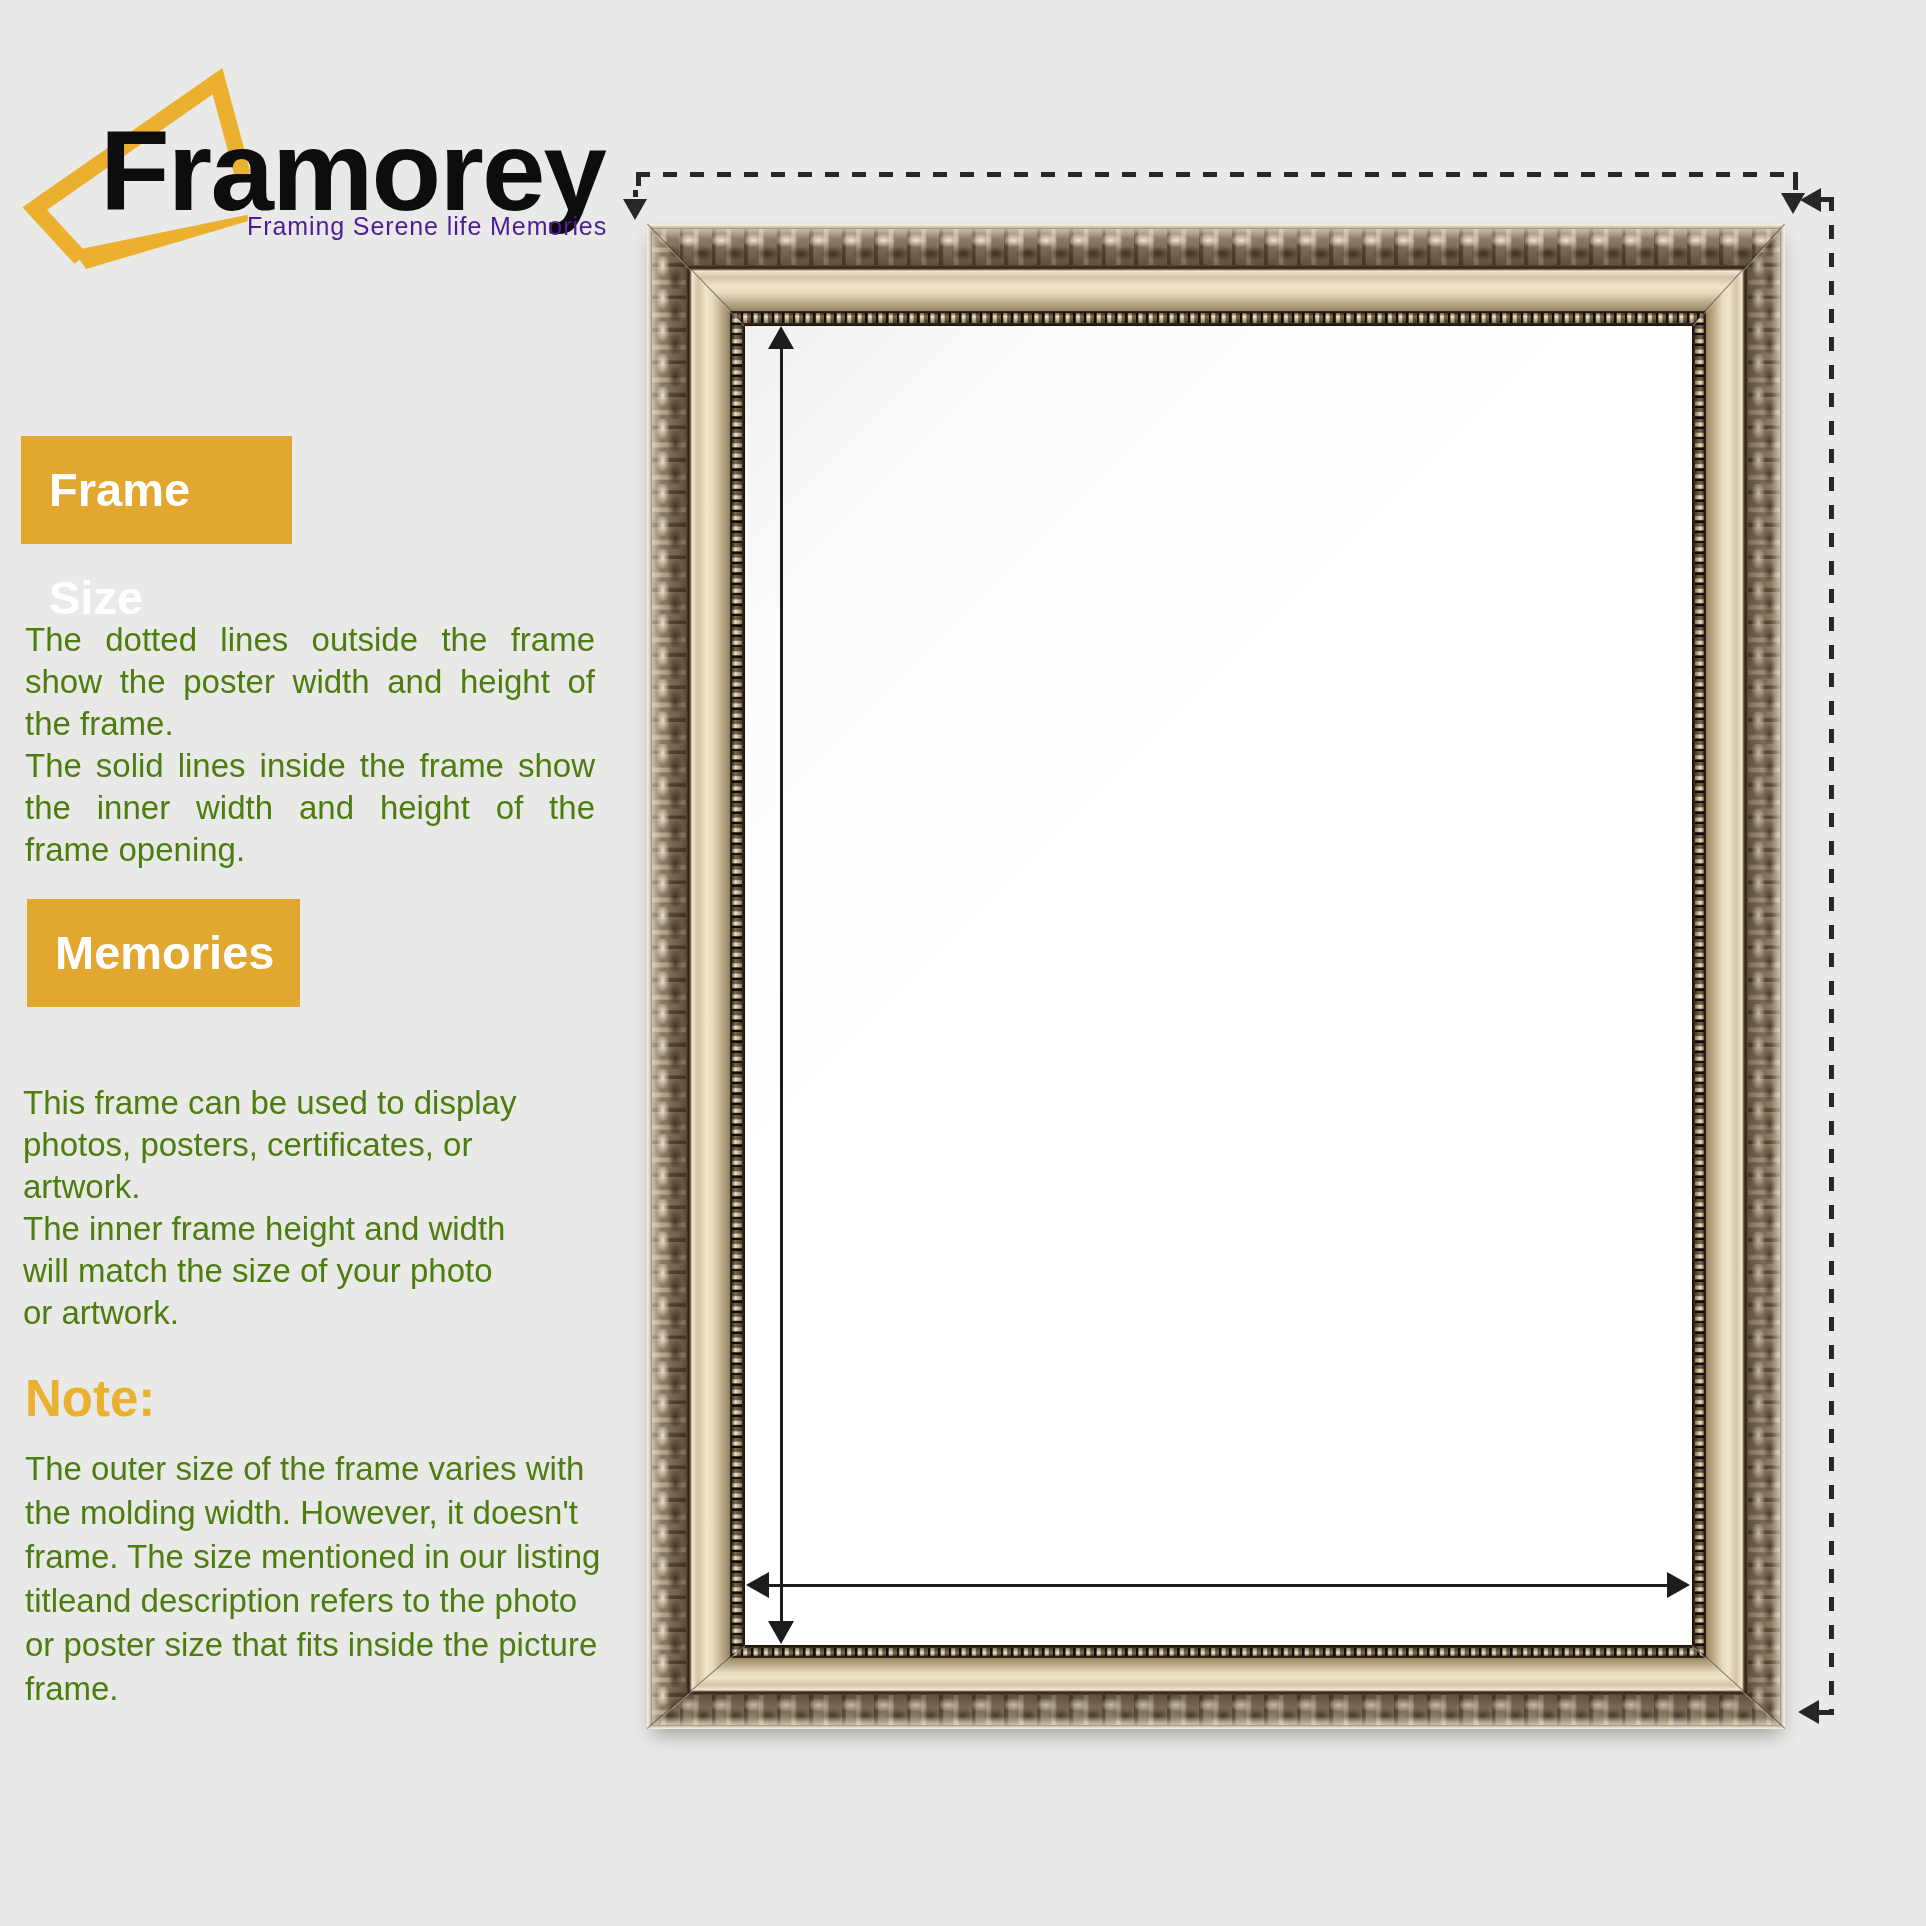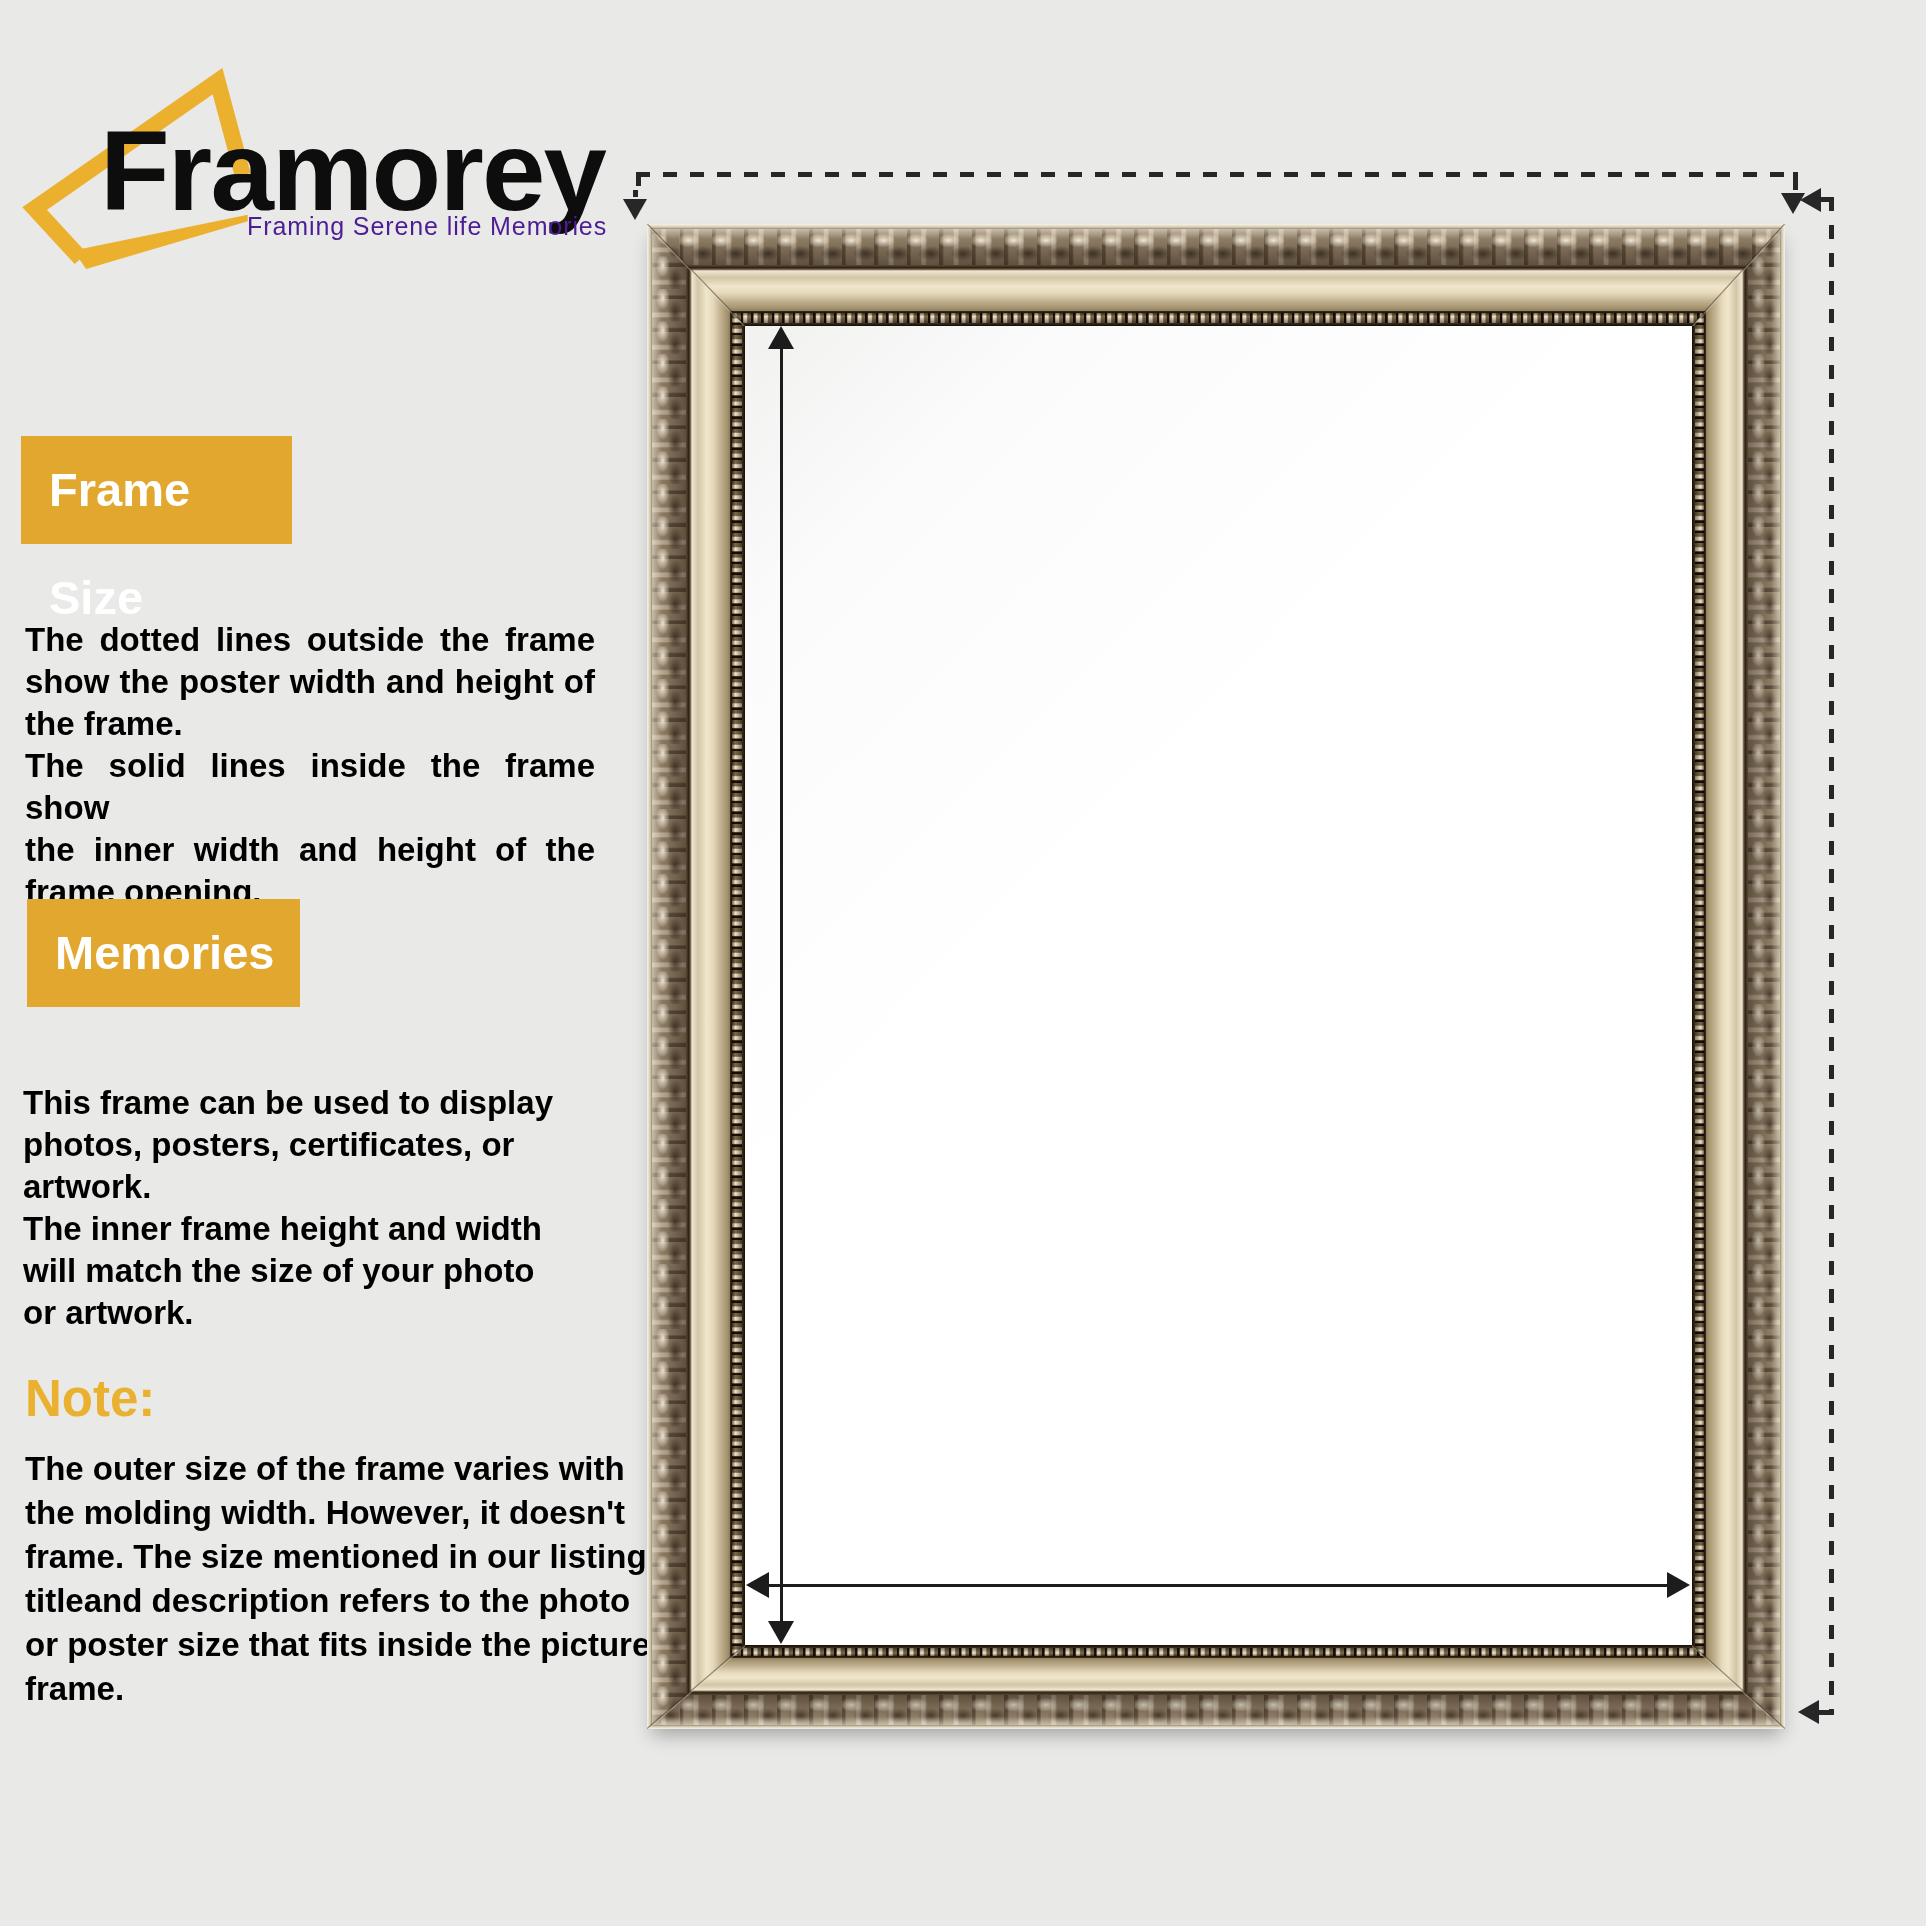--- a/index.html
+++ b/index.html
@@ -24,21 +24,21 @@
 
   
   .badge{
     height:108px;background:#e2a72e;color:#fff;
     font-size:47px;font-weight:700;line-height:108px;
     padding-left:28px;box-sizing:border-box;
   }
   #badge-frame-size{left:21px;top:436px;width:271px;}
   #badge-useable{left:27px;top:899px;width:273px;}
 
-  .para{color:#000000;font-size:33px;line-height:42px;font-weight:700;}
+  .para{color:#4d7c0f;font-size:33px;line-height:42px;font-weight:400;}
   #para-frame-size{left:25px;top:619px;width:570px;}
   #para-useable{left:23px;top:1082px;width:564px;}
   #para-note{left:25px;top:1447px;width:632px;line-height:44px;}
   .pline{white-space:nowrap;}
   .jline{white-space:normal;text-align:justify;text-align-last:justify;}
 
   #note-heading{
     left:25px;top:1373px;font-size:51px;font-weight:700;color:#eab02f;line-height:1;
   }
 

